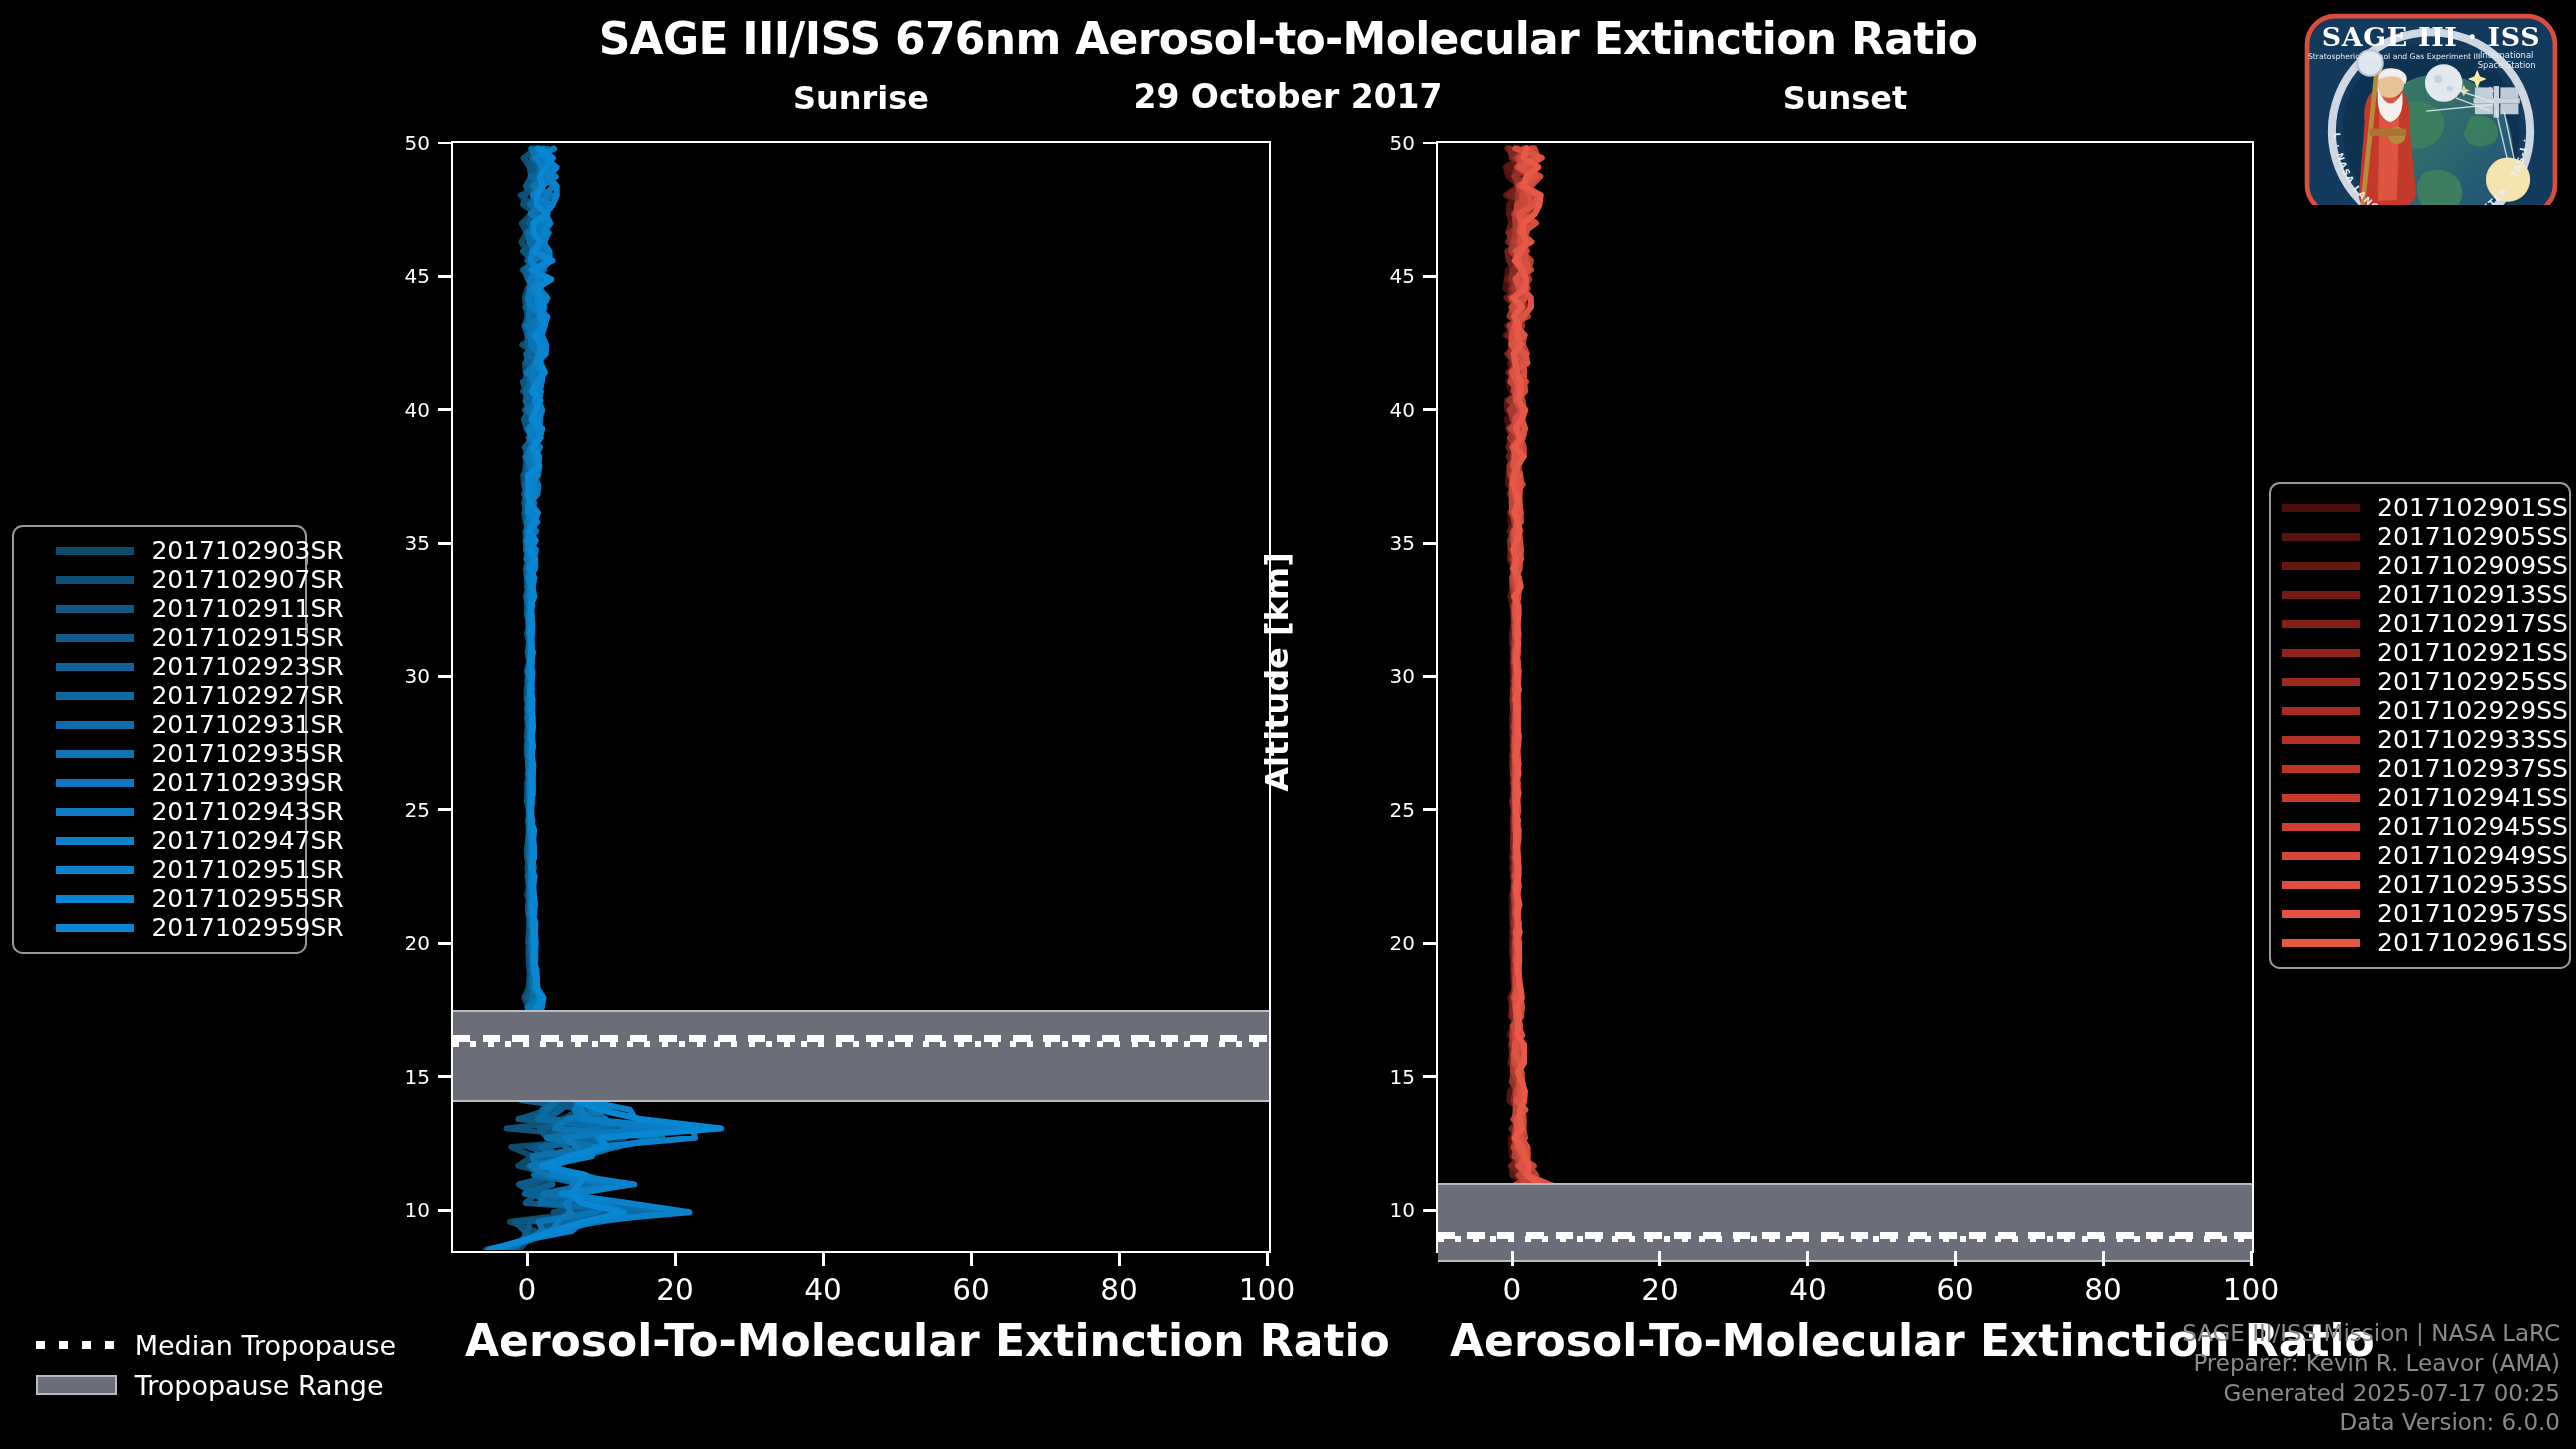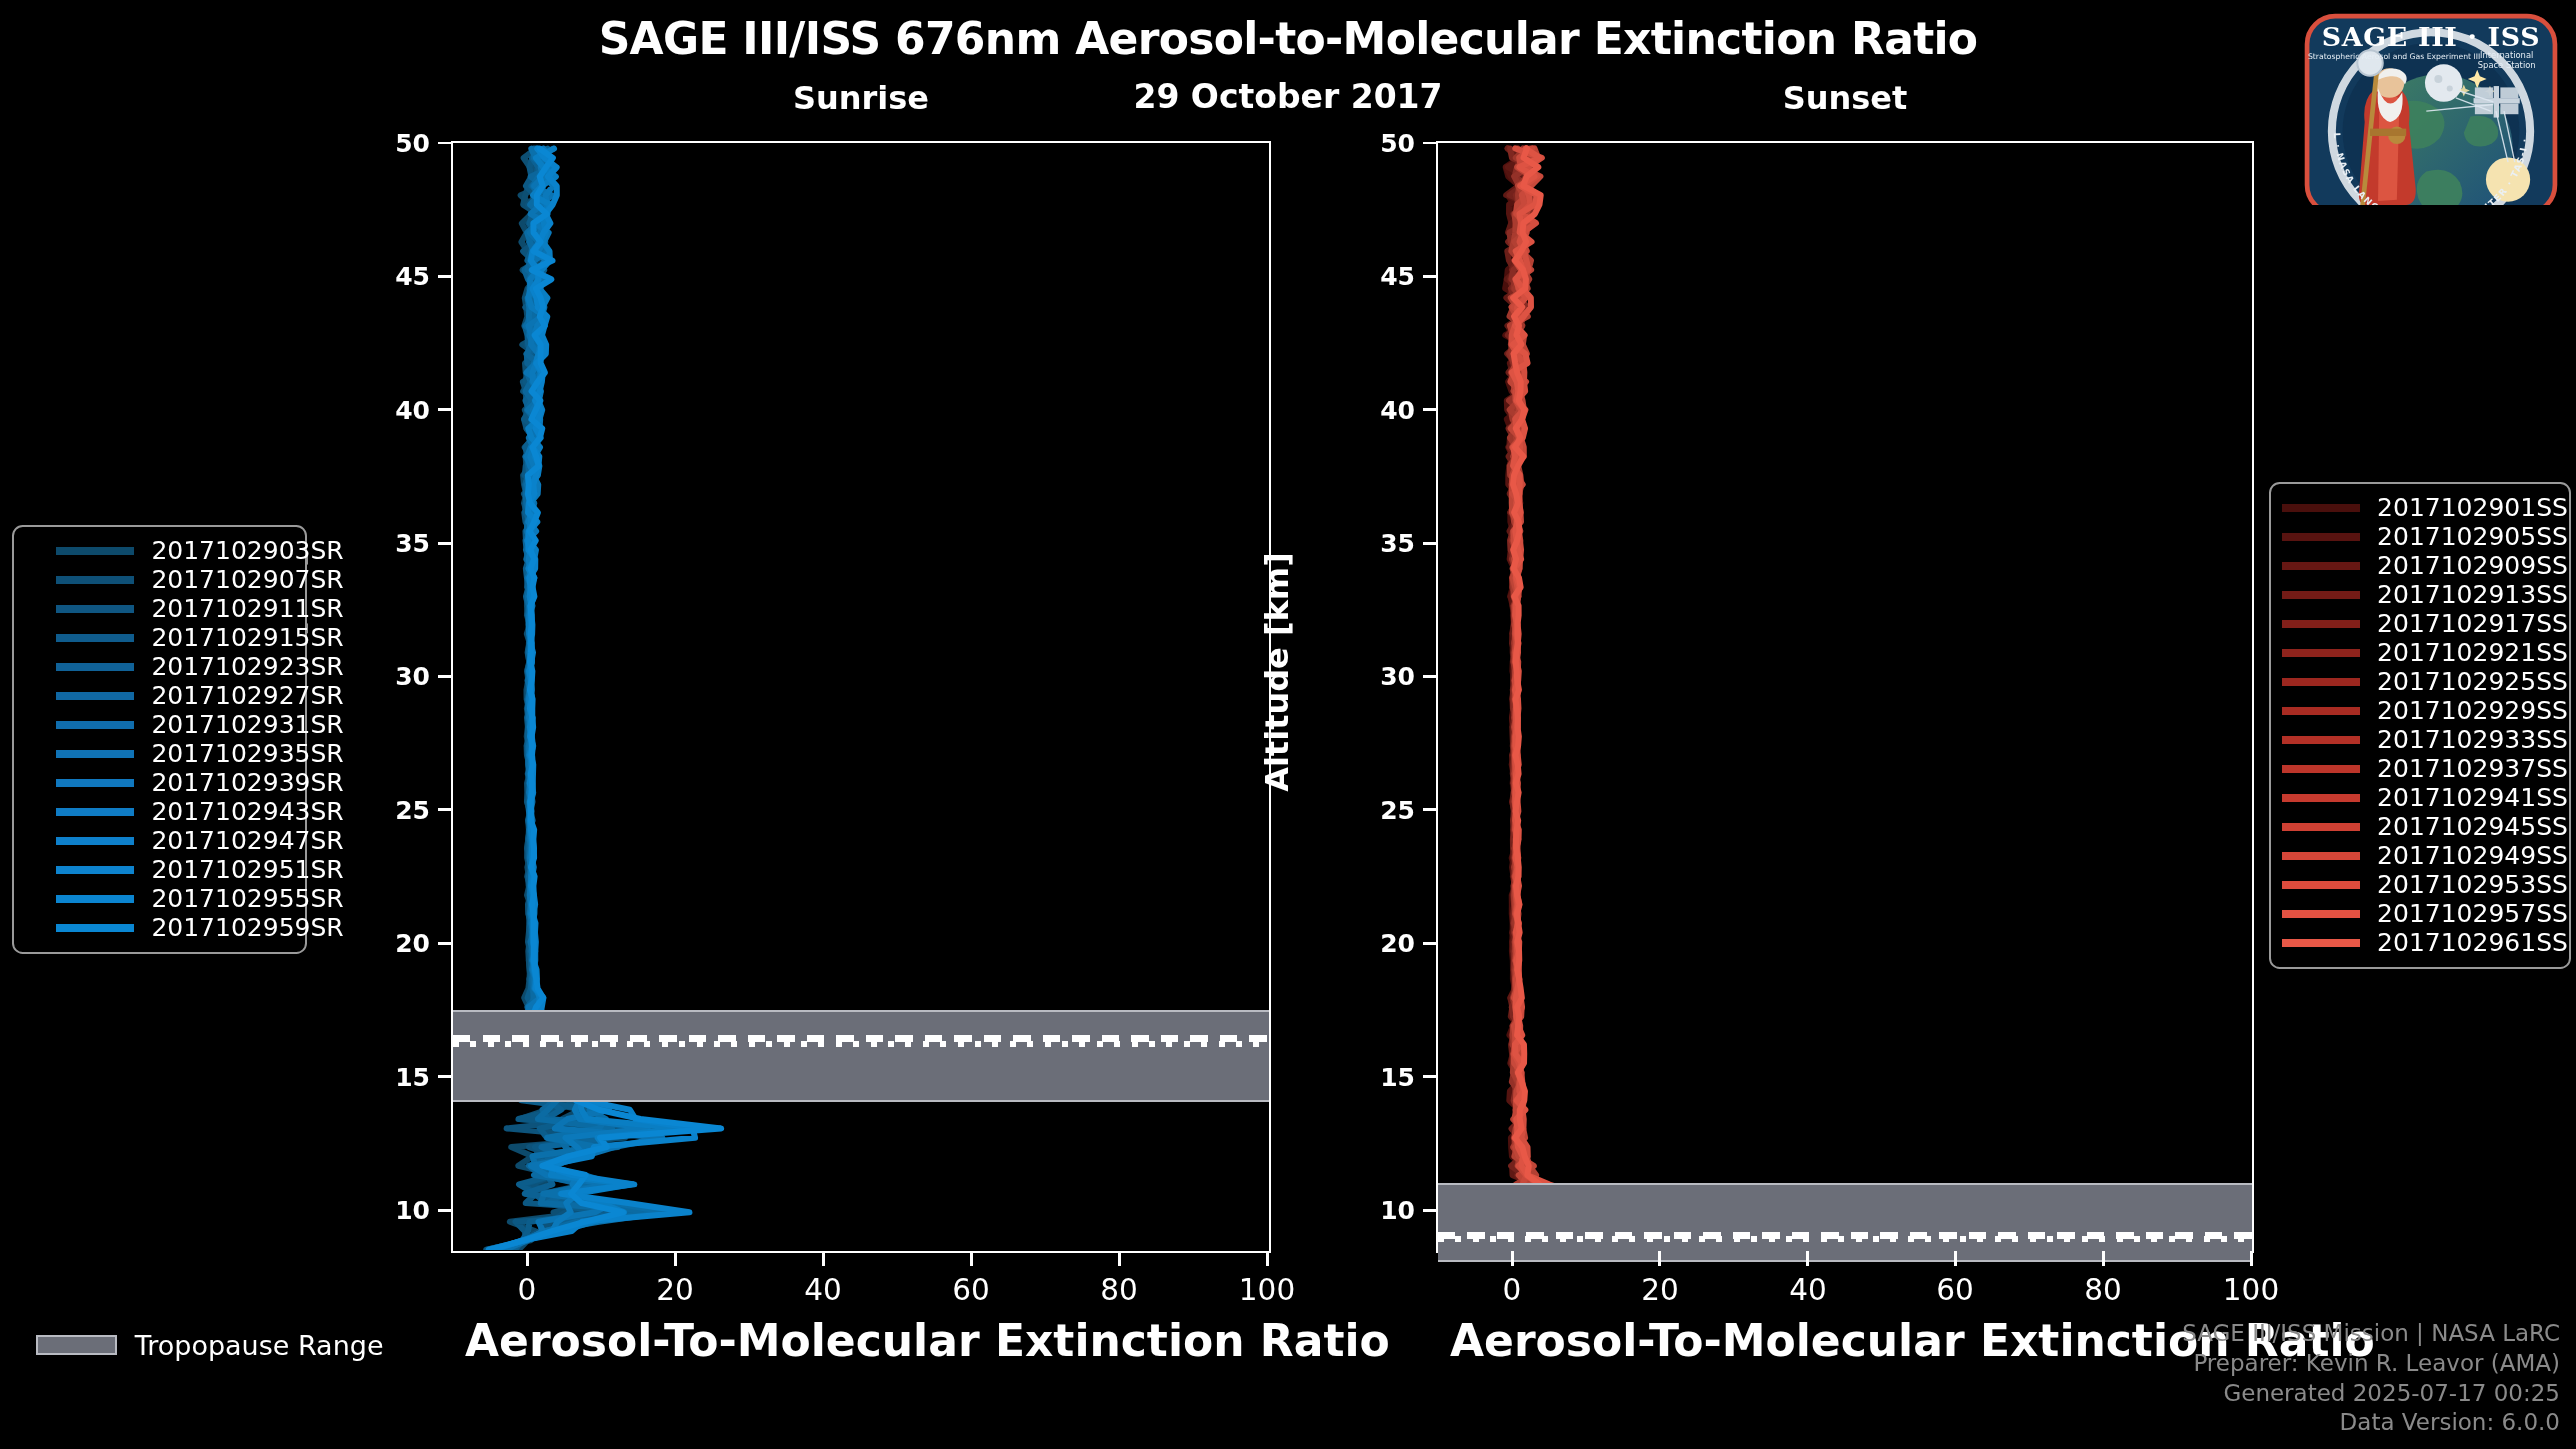--- a/index.html
+++ b/index.html
@@ -20,21 +20,21 @@
     position:absolute;font-size:32px;font-weight:bold;text-align:center;
   }
 
   
   .plot-frame{position:absolute;border:2.7px solid #fff;background:#000;box-sizing:border-box;}
   .plot-inner{position:absolute;left:0;top:0;right:0;bottom:0;overflow:hidden;}
 
   
   .ytick{position:absolute;right:100%;width:14.8px;height:2.7px;background:#fff;}
   .ytick-lab{position:absolute;right:100%;margin-right:23px;transform:translateY(-50%);
-             font-size:25px;white-space:nowrap;text-align:center;font-weight:bold;}
+             font-size:20px;white-space:nowrap;text-align:center;}
   .xtick{position:absolute;top:100%;width:2.7px;height:14.8px;background:#fff;}
   .xtick-lab{position:absolute;top:100%;margin-top:21.5px;transform:translateX(-50%);
              font-size:29.5px;white-space:nowrap;}
 
   .axis-xlabel{position:absolute;top:100%;margin-top:64px;left:12px;right:0;text-align:center;
                font-size:44px;font-weight:bold;white-space:nowrap;}
   .axis-ylabel{position:absolute;font-size:32px;font-weight:bold;white-space:nowrap;
                transform-origin:50% 50%;transform:rotate(-90deg);}
 
   
@@ -322,20 +322,26 @@
     </div>
     <div class="legend-row">
       <div class="legend-swatch" style="background: rgb(232, 88, 71);"></div>
       <div class="legend-label">2017102961SS</div>
     </div>
   </div>
 
 <div id="tropo-key">
     <div class="key-row">
       <div class="key-art">
+        <div class="key-dot"></div>
+      </div>
+      <div class="key-label">Median Tropopause</div>
+    </div>
+    <div class="key-row">
+      <div class="key-art">
         <div class="key-box"></div>
       </div>
       <div class="key-label">Tropopause Range</div>
     </div>
   </div>
 
 <div id="credits">
     <div>SAGE III/ISS Mission | NASA LaRC</div>
     <div>Preparer: Kevin R. Leavor (AMA)</div>
     <div>Generated 2025-07-17 00:25</div>

